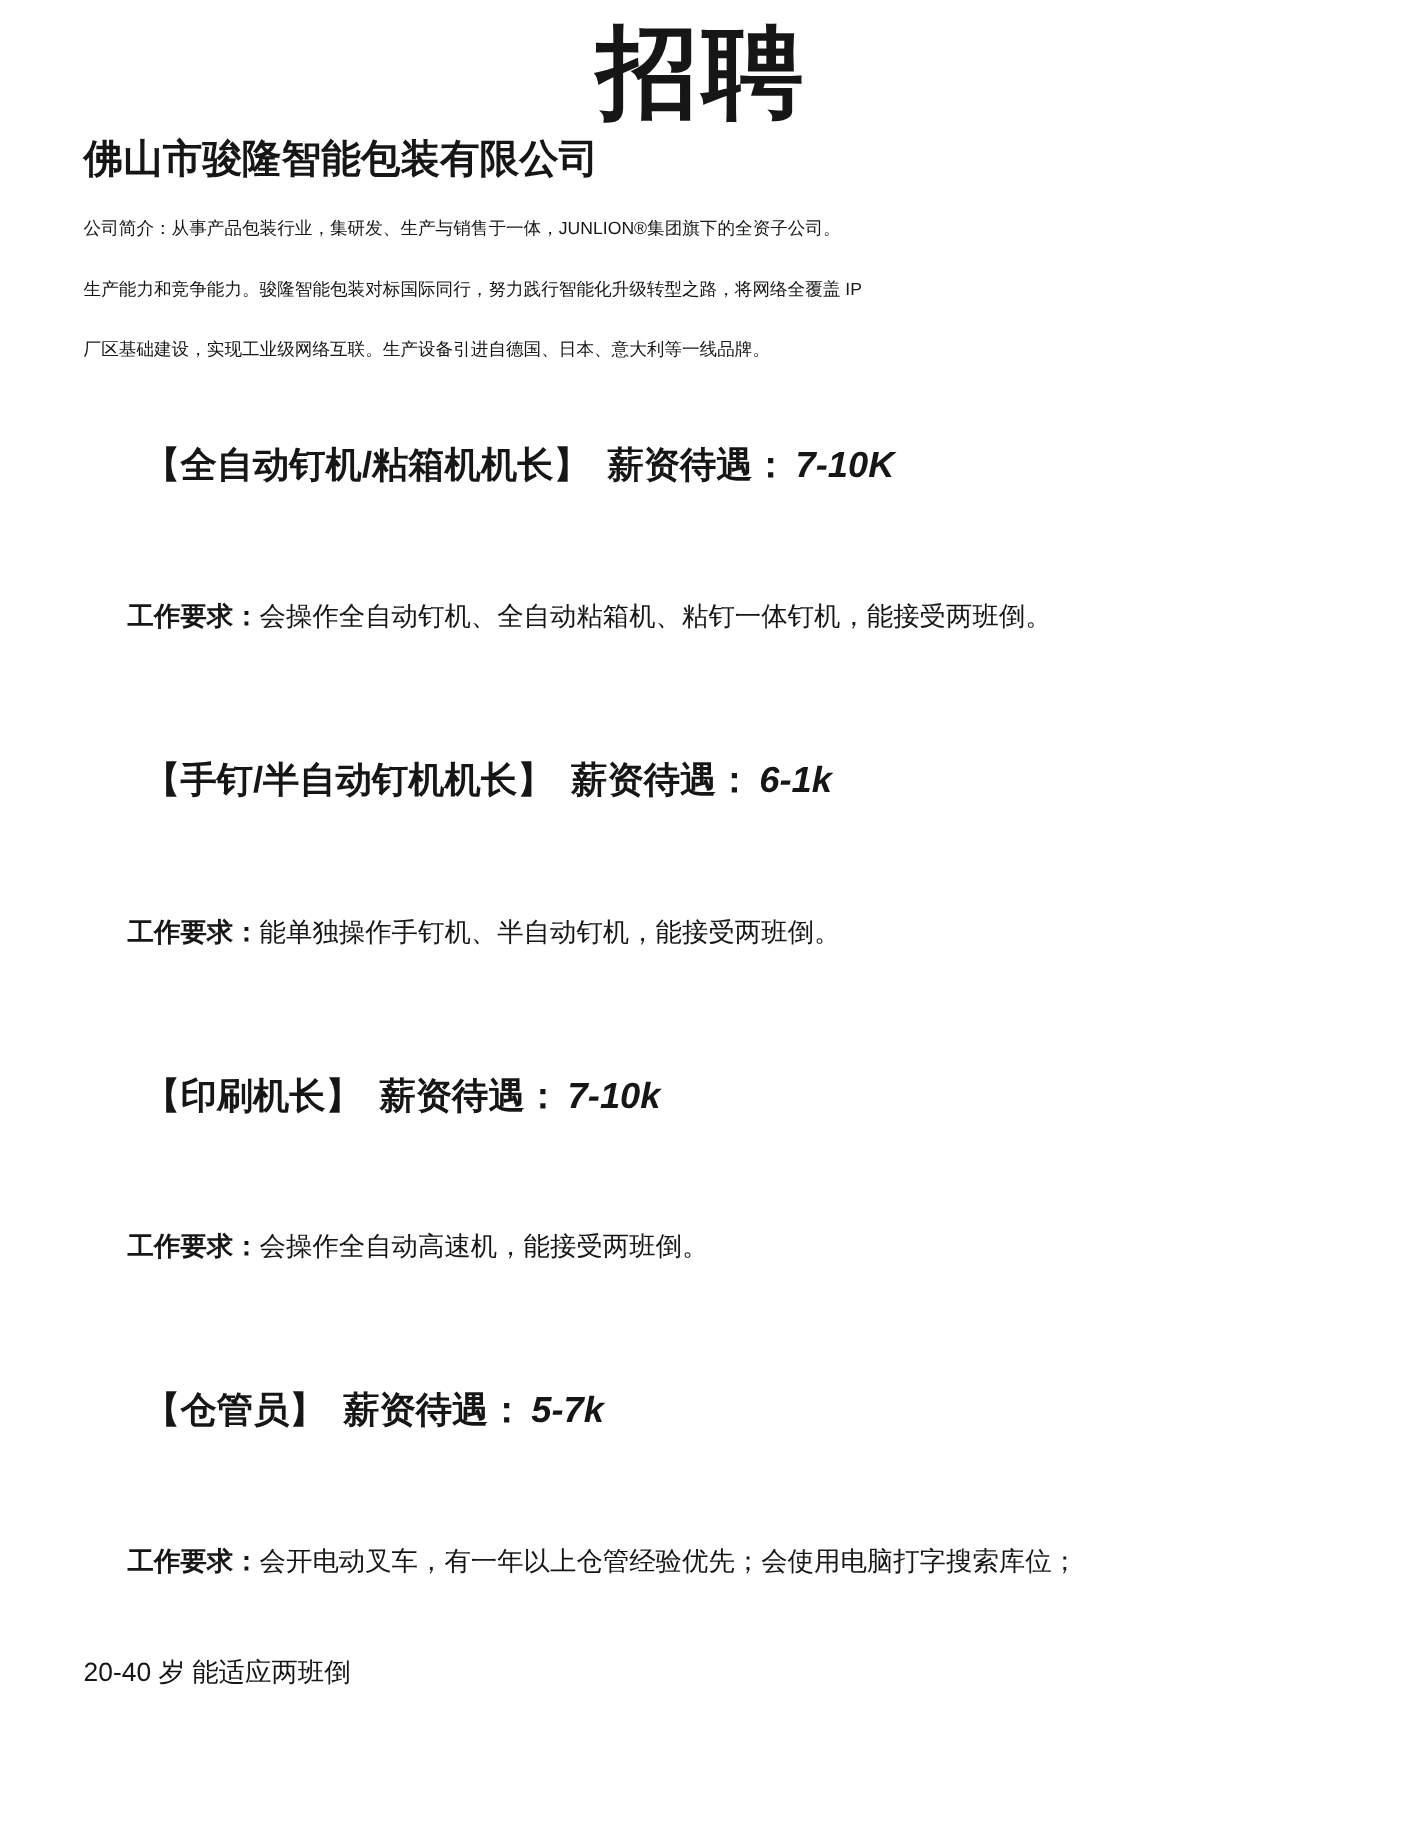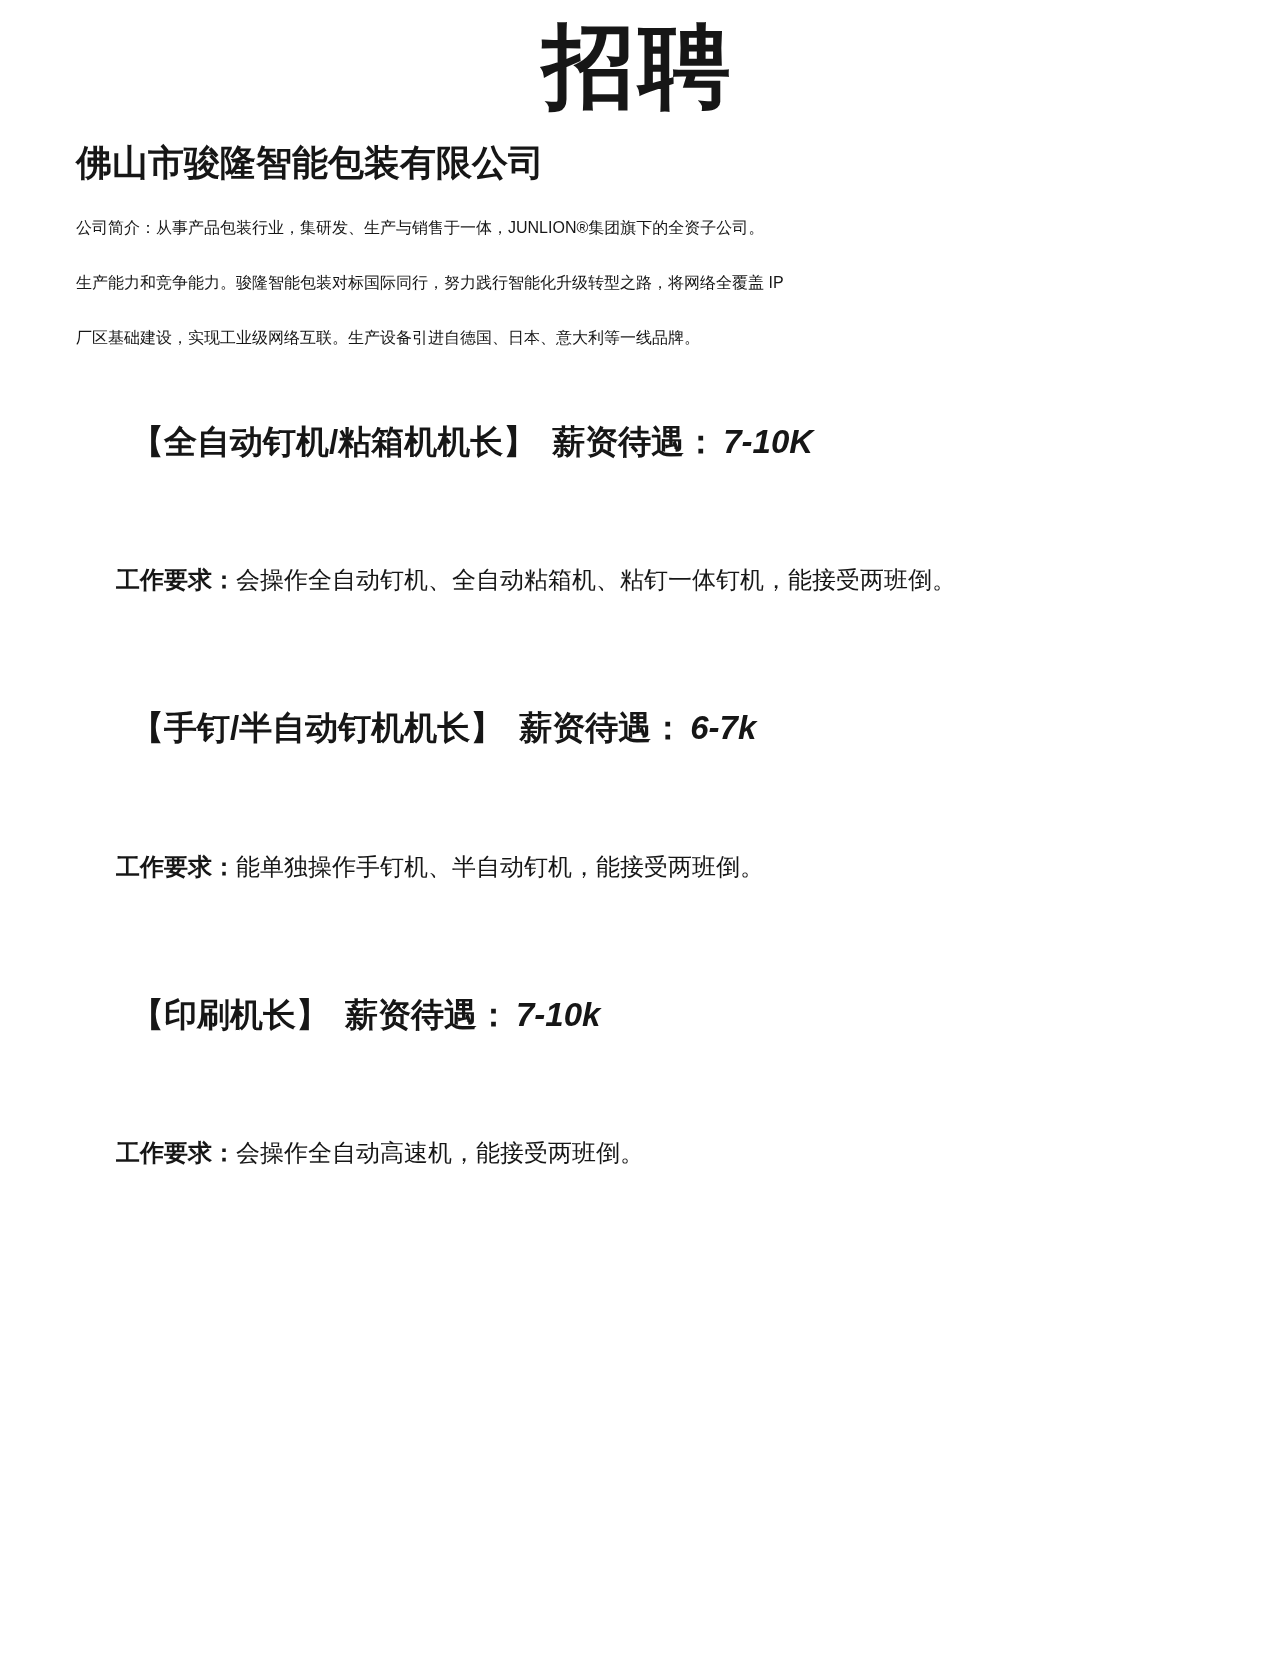--- a/index.html
+++ b/index.html
@@ -13,21 +13,21 @@
     overflow: hidden;
     font-family: "Liberation Sans", "DejaVu Sans", sans-serif;
     color: #161616;
   }
   .page {
     padding: 14px 78px 0 76px;
     box-sizing: border-box;
     width: 1279px;
   }
   .doc-title {
-    margin: 0 0 21px 0;
+    margin: 0 0 2px 0;
     text-align: center;
     font-size: 92px;
     font-weight: 800;
     letter-spacing: 4px;
     line-height: 1.15;
     white-space: pre-wrap;
   }
   .company-name {
     margin: 0 0 34px 0;
     text-align: left;
@@ -84,30 +84,39 @@
     <h3 class="job-heading">
       <span>【全自动钉机/粘箱机机长】</span><span class="job-salary-label">薪资待遇：</span><span class="job-salary">7-10K</span>
     </h3>
     <p class="req-line">
       <span class="req-label">工作要求：</span><span>会操作全自动钉机、全自动粘箱机、粘钉一体钉机，能接受两班倒。</span>
     </p>
   </section>
 
   <section>
     <h3 class="job-heading">
-      <span>【手钉/半自动钉机机长】</span><span class="job-salary-label">薪资待遇：</span><span class="job-salary">6-7k</span>
+      <span>【手钉/半自动钉机机长】</span><span class="job-salary-label">薪资待遇：</span><span class="job-salary">6-1k</span>
     </h3>
     <p class="req-line">
       <span class="req-label">工作要求：</span><span>能单独操作手钉机、半自动钉机，能接受两班倒。</span>
     </p>
   </section>
 
   <section>
     <h3 class="job-heading">
       <span>【印刷机长】</span><span class="job-salary-label">薪资待遇：</span><span class="job-salary">7-10k</span>
     </h3>
     <p class="req-line">
       <span class="req-label">工作要求：</span><span>会操作全自动高速机，能接受两班倒。</span>
     </p>
   </section>
 
+  <section>
+    <h3 class="job-heading">
+      <span>【仓管员】</span><span class="job-salary-label">薪资待遇：</span><span class="job-salary">5-7k</span>
+    </h3>
+    <p class="req-line">
+      <span class="req-label">工作要求：</span><span>会开电动叉车，有一年以上仓管经验优先；会使用电脑打字搜索库位；</span>
+    </p>
+    <p class="req-extra">20-40 岁 能适应两班倒</p>
+  </section>
 
 </div>
 
 </body></html>

